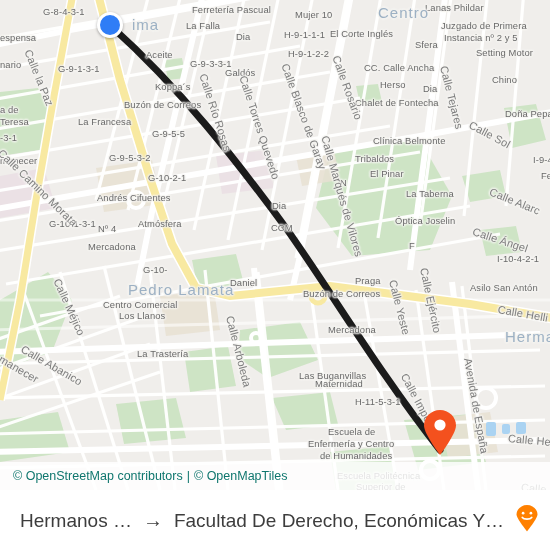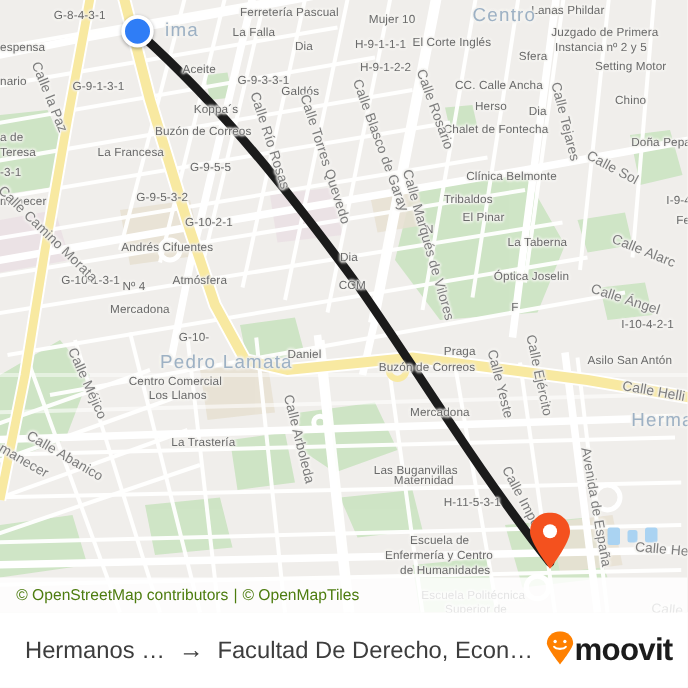--- a/index.html
+++ b/index.html
@@ -65,21 +65,21 @@
     letter-spacing:.2px;
     cursor:pointer;
     box-shadow:0 1px 3px rgba(0,0,0,.22);
   }
 
   
   #attribution {
     position:absolute; left:0; top:462px; width:550px; height:28px;
     display:flex; align-items:center;
     padding-left:13px;
-    font-size:12.5px; color:#4d7c0f;
+    font-size:12.5px; color:#0f766e;
     background:rgba(255,255,255,.82);
   }
   #attribution .sep { padding:0 4px; }
 
   
   #footer {
     position:absolute; left:0; top:490px; width:550px; height:60px;
     background:#ffffff;
     display:flex; align-items:center;
     border-top:1px solid #ffffff;
@@ -372,16 +372,15 @@
     </div>
     <div id="brand-logo">
       <span>
         <svg width="22" height="27" viewBox="0 0 22 27" xmlns="http://www.w3.org/2000/svg">
           <path d="M11 26.5 C11 26.5 21.5 13.5 21.5 9.6 C21.5 4.3 16.8 0 11 0 C5.2 0 0.5 4.3 0.5 9.6 C0.5 13.5 11 26.5 11 26.5 Z" fill="#ff8000"></path>
           <circle cx="7.1" cy="8.2" r="1.35" fill="#ffffff"></circle>
           <circle cx="14.9" cy="8.2" r="1.35" fill="#ffffff"></circle>
           <path d="M6.3 12.4 C7.9 14.6 14.1 14.6 15.7 12.4" stroke="#ffffff" stroke-width="1.7" fill="none" stroke-linecap="round"></path>
         </svg>
       </span>
-      <span id="brand-wordmark">moovit</span>
     </div>
   </div>
 </div>
 
 </body></html>

